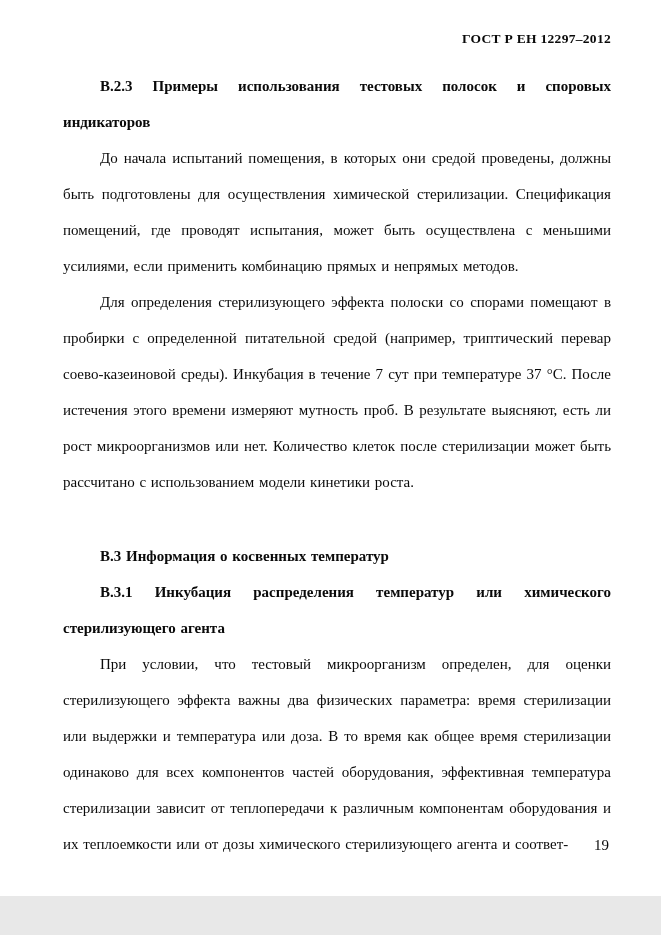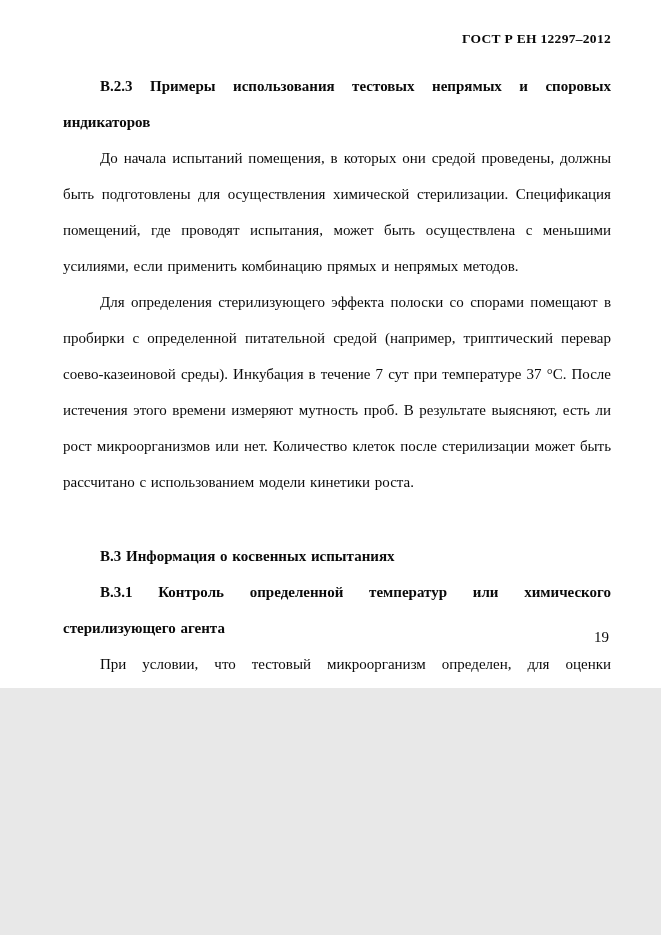--- a/index.html
+++ b/index.html
@@ -3,21 +3,21 @@
 <meta charset="utf-8">
 <style>
   html, body {
     margin: 0;
     padding: 0;
     background: #e8e8e8;
   }
   .page {
     position: relative;
     width: 661px;
-    height: 688px;
+    height: 896px;
     margin: 0 auto;
     background: #ffffff;
     box-sizing: border-box;
     padding: 30px 50px 0 63px;
     font-family: "Liberation Serif", "DejaVu Serif", serif;
     color: #0a0a0a;
     overflow: hidden;
   }
   .doc-header {
     text-align: right;
@@ -49,27 +49,27 @@
     line-height: 18px;
   }
 </style>
 </head>
 <body>
 
 <div class="page">
 
   <div class="doc-header">ГОСТ Р ЕН 12297–2012</div>
 
-  <p class="block heading">В.2.3 Примеры использования тестовых непрямых и споровых индикаторов</p>
+  <p class="block heading">В.2.3 Примеры использования тестовых полосок и споровых индикаторов</p>
 
   <p class="block">До начала испытаний помещения, в которых они средой проведены, должны быть подготовлены для осуществления химической стерилизации. Спецификация помещений, где проводят испытания, может быть осуществлена с меньшими усилиями, если применить комбинацию прямых и непрямых методов.</p>
 
   <p class="block">Для определения стерилизующего эффекта полоски со спорами помещают в пробирки с определенной питательной средой (например, триптический перевар соево-казеиновой среды). Инкубация в течение 7 сут при температуре 37 °С. После истечения этого времени измеряют мутность проб. В результате выясняют, есть ли рост микроорганизмов или нет. Количество клеток после стерилизации может быть рассчитано с использованием модели кинетики роста.</p>
 
-  <p class="block heading space-before">В.3 Информация о косвенных испытаниях</p>
+  <p class="block heading space-before">В.3 Информация о косвенных температур</p>
 
-  <p class="block heading">В.3.1 Контроль определенной температур или химического стерилизующего агента</p>
+  <p class="block heading">В.3.1 Инкубация распределения температур или химического стерилизующего агента</p>
 
   <p class="block">При условии, что тестовый микроорганизм определен, для оценки стерилизующего эффекта важны два физических параметра: время стерилизации или выдержки и температура или доза. В то время как общее время стерилизации одинаково для всех компонентов частей оборудования, эффективная температура стерилизации зависит от теплопередачи к различным компонентам оборудования и их теплоемкости или от дозы химического стерилизующего агента и соответ-</p>
 
   <div class="page-number">19</div>
 
 </div>
 
 </body></html>

